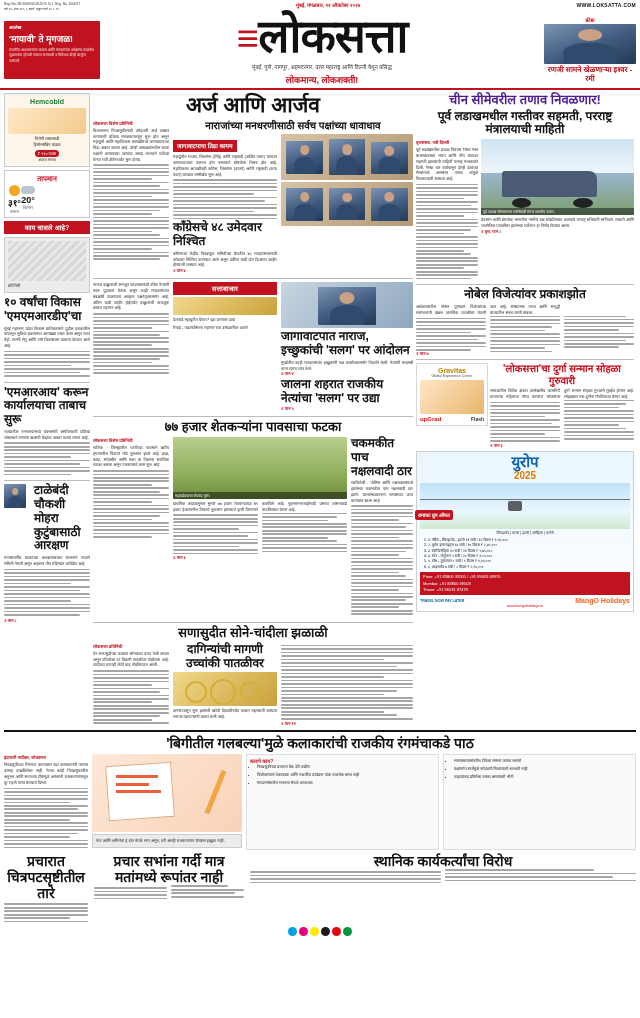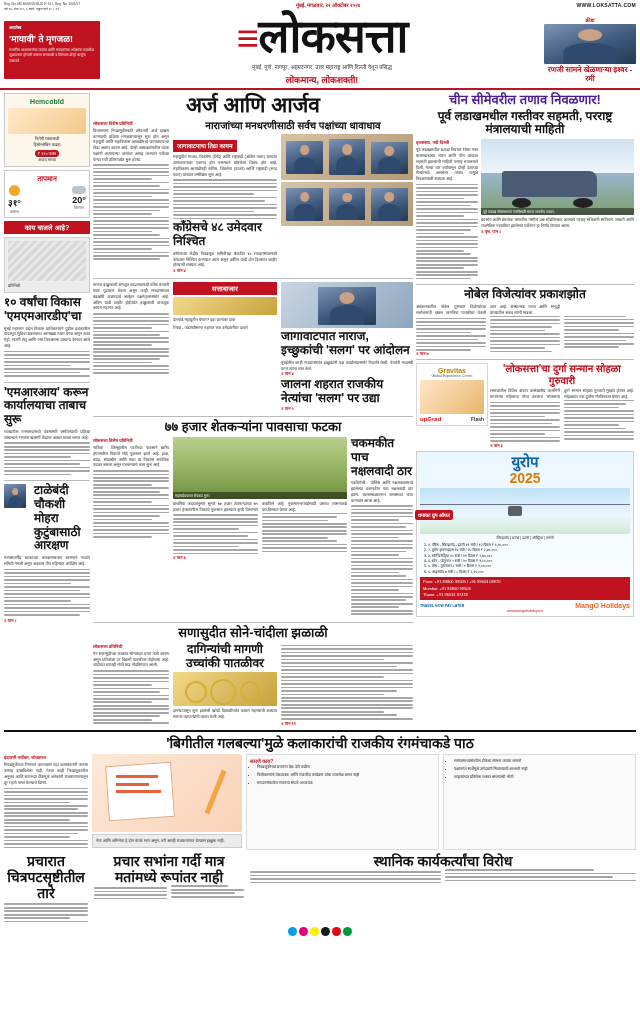--- a/index.html
+++ b/index.html
@@ -98,21 +98,21 @@
   .ad-box .brand { font-size:7px; font-weight:bold; color:#1f7a34; }
   .ad-box .pill {
     display:inline-block; background:#c1121f; color:#fff; font-size:4px;
     padding:1px 3px; border-radius:6px; margin-top:2px;
   }
   .weather {
     border:1px solid #c9c9c9; padding:3px; font-size:4.5px; text-align:center;
     background:#fff;
   }
   .weather .ttl { color:#c1121f; font-weight:bold; font-size:7px; }
-  .weather .row { display:flex; justify-content:space-between; margin-top:2px; }
+  .weather .row { display:flex; justify-content:flex-start; margin-top:2px; }
   .weather .t { font-size:9px; font-weight:bold; }
   .weather .lbl { font-size:4px; color:#555; }
   .sun { width:11px;height:11px;border-radius:50%;background:#f5a623;margin:0 auto; }
   .cloud { width:14px;height:8px;border-radius:5px;background:#b9c6d2;margin:1px auto; }
 
   .redbar {
     background:#c1121f; color:#fff; font-size:6.5px; font-weight:bold;
     text-align:center; padding:2px; letter-spacing:.2px;
   }
   .greybox { background:#ececec; border:1px solid #ccc; padding:3px; }
@@ -158,21 +158,21 @@
   .badge-upgrad { font-size:6px; font-weight:bold; color:#da0f0f; }
 
   .ad-travel {
     border:1px solid #cfcfcf; background:linear-gradient(180deg,#eaf6ff,#ffffff);
     padding:3px; position:relative;
   }
   .ad-travel .euro {
     font-family:"Liberation Serif",serif; font-size:15px; font-weight:bold; color:#0b62a4;
     text-align:center; line-height:1;
   }
-  .ad-travel .yr { font-size:14px; font-weight:bold; color:#e07b00; text-align:center; }
+  .ad-travel .yr { font-size:10px; font-weight:bold; color:#e07b00; text-align:center; }
   .ad-travel .mango { font-size:7px; font-weight:bold; color:#f26522; }
   .ad-travel .ropeway {
     height:46px; background:linear-gradient(180deg,#bfe2f6,#eaf7ff 60%,#cfe9d0);
     position:relative; overflow:hidden; border-radius:1px; margin:2px 0;
   }
   .ad-travel .cabin {
     position:absolute; width:14px; height:10px; background:#5a5f66; border-radius:2px;
     left:42%; top:40%;
   }
   .ad-travel .cable { position:absolute; left:0; right:0; top:36%; height:1px; background:#6b7280; }

